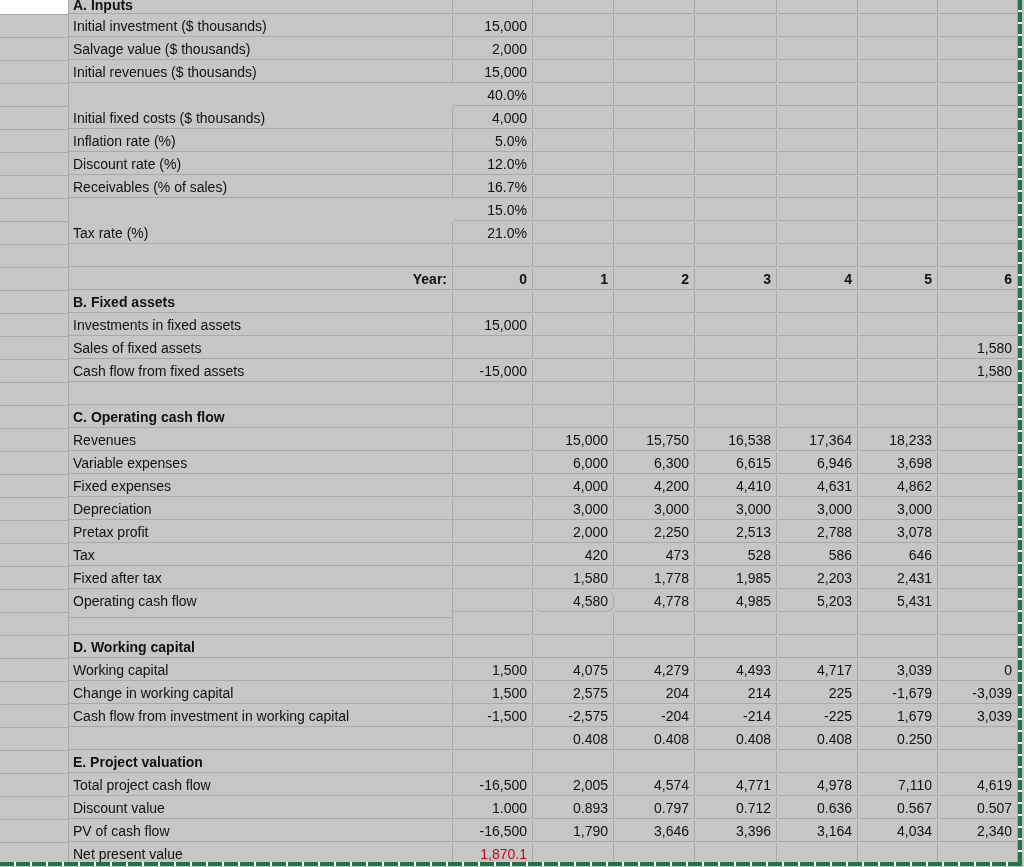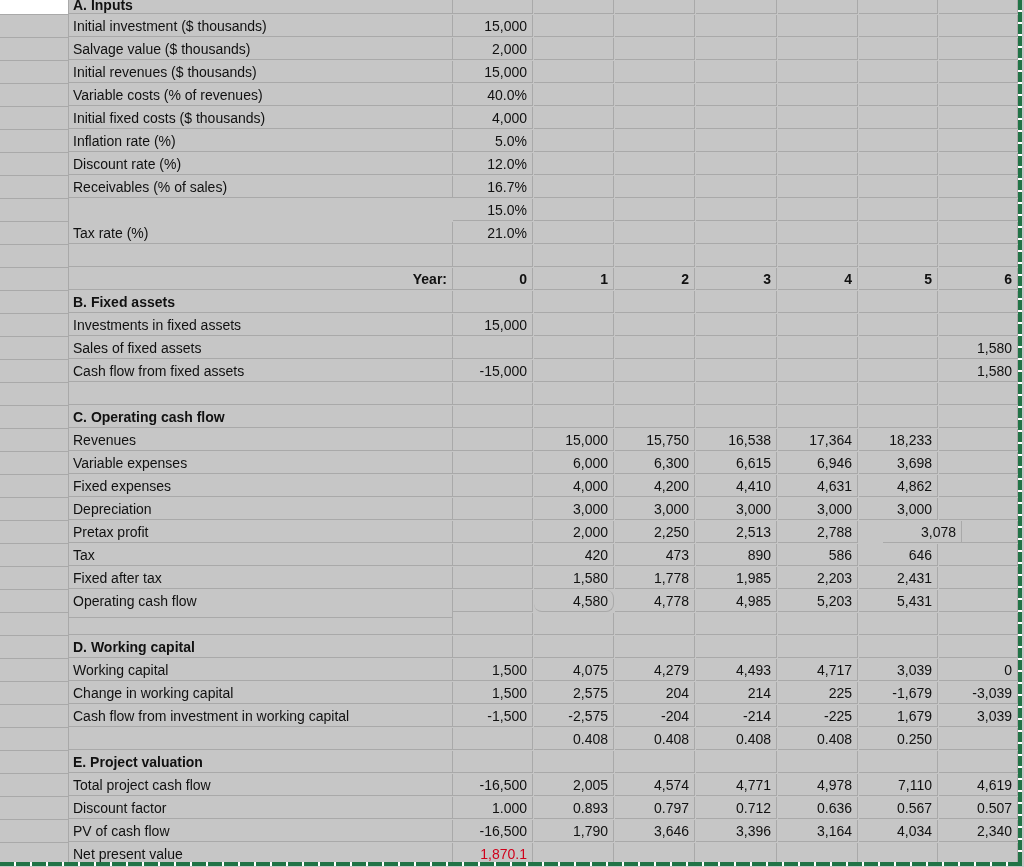--- a/index.html
+++ b/index.html
@@ -64,21 +64,20 @@
       <div class="cell num" style="left: 453px; width: 80px; height: 22px; line-height: 22px;">15,000</div>
       <div class="cell num" style="left: 534px; width: 80px; height: 22px; line-height: 22px;"></div>
       <div class="cell num" style="left: 615px; width: 80px; height: 22px; line-height: 22px;"></div>
       <div class="cell num" style="left: 696px; width: 81px; height: 22px; line-height: 22px;"></div>
       <div class="cell num" style="left: 778px; width: 80px; height: 22px; line-height: 22px;"></div>
       <div class="cell num" style="left: 859px; width: 79px; height: 22px; line-height: 22px;"></div>
       <div class="cell num" style="left: 939px; width: 79px; height: 22px; line-height: 22px;"></div>
     </div>
     <div class="row" style="top: 84px; height: 23px;">
       <div class="cell c-left" style="height: 22px; line-height: 22px;"></div>
-      <div class="cell c-label" style="height: 22px; line-height: 22px;">Variable costs (% of revenues)</div>
       <div class="cell num" style="left: 453px; width: 80px; height: 22px; line-height: 22px;">40.0%</div>
       <div class="cell num" style="left: 534px; width: 80px; height: 22px; line-height: 22px;"></div>
       <div class="cell num" style="left: 615px; width: 80px; height: 22px; line-height: 22px;"></div>
       <div class="cell num" style="left: 696px; width: 81px; height: 22px; line-height: 22px;"></div>
       <div class="cell num" style="left: 778px; width: 80px; height: 22px; line-height: 22px;"></div>
       <div class="cell num" style="left: 859px; width: 79px; height: 22px; line-height: 22px;"></div>
       <div class="cell num" style="left: 939px; width: 79px; height: 22px; line-height: 22px;"></div>
     </div>
     <div class="row" style="top: 107px; height: 23px;">
       <div class="cell c-left" style="height: 22px; line-height: 22px;"></div>
@@ -278,30 +277,30 @@
       <div class="cell num" style="left: 939px; width: 79px; height: 22px; line-height: 22px;"></div>
     </div>
     <div class="row" style="top: 521px; height: 23px;">
       <div class="cell c-left" style="height: 22px; line-height: 22px;"></div>
       <div class="cell c-label" style="height: 22px; line-height: 22px;">Pretax profit</div>
       <div class="cell num" style="left: 453px; width: 80px; height: 22px; line-height: 22px;"></div>
       <div class="cell num" style="left: 534px; width: 80px; height: 22px; line-height: 22px;">2,000</div>
       <div class="cell num" style="left: 615px; width: 80px; height: 22px; line-height: 22px;">2,250</div>
       <div class="cell num" style="left: 696px; width: 81px; height: 22px; line-height: 22px;">2,513</div>
       <div class="cell num" style="left: 778px; width: 80px; height: 22px; line-height: 22px;">2,788</div>
-      <div class="cell num" style="left: 859px; width: 79px; height: 22px; line-height: 22px; margin-left: 24px;">3,078</div>
+      <div class="cell num" style="left: 859px; width: 79px; height: 22px; line-height: 22px;">3,078</div>
       <div class="cell num" style="left: 939px; width: 79px; height: 22px; line-height: 22px;"></div>
     </div>
     <div class="row" style="top: 544px; height: 23px;">
       <div class="cell c-left" style="height: 22px; line-height: 22px;"></div>
       <div class="cell c-label" style="height: 22px; line-height: 22px;">Tax</div>
       <div class="cell num" style="left: 453px; width: 80px; height: 22px; line-height: 22px;"></div>
       <div class="cell num" style="left: 534px; width: 80px; height: 22px; line-height: 22px;">420</div>
       <div class="cell num" style="left: 615px; width: 80px; height: 22px; line-height: 22px;">473</div>
-      <div class="cell num" style="left: 696px; width: 81px; height: 22px; line-height: 22px;">890</div>
+      <div class="cell num" style="left: 696px; width: 81px; height: 22px; line-height: 22px;">528</div>
       <div class="cell num" style="left: 778px; width: 80px; height: 22px; line-height: 22px;">586</div>
       <div class="cell num" style="left: 859px; width: 79px; height: 22px; line-height: 22px;">646</div>
       <div class="cell num" style="left: 939px; width: 79px; height: 22px; line-height: 22px;"></div>
     </div>
     <div class="row" style="top: 567px; height: 23px;">
       <div class="cell c-left" style="height: 22px; line-height: 22px;"></div>
       <div class="cell c-label" style="height: 22px; line-height: 22px;">Fixed after tax</div>
       <div class="cell num" style="left: 453px; width: 80px; height: 22px; line-height: 22px;"></div>
       <div class="cell num" style="left: 534px; width: 80px; height: 22px; line-height: 22px;">1,580</div>
       <div class="cell num" style="left: 615px; width: 80px; height: 22px; line-height: 22px;">1,778</div>
@@ -404,21 +403,21 @@
       <div class="cell num" style="left: 453px; width: 80px; height: 22px; line-height: 22px;">-16,500</div>
       <div class="cell num" style="left: 534px; width: 80px; height: 22px; line-height: 22px;">2,005</div>
       <div class="cell num" style="left: 615px; width: 80px; height: 22px; line-height: 22px;">4,574</div>
       <div class="cell num" style="left: 696px; width: 81px; height: 22px; line-height: 22px;">4,771</div>
       <div class="cell num" style="left: 778px; width: 80px; height: 22px; line-height: 22px;">4,978</div>
       <div class="cell num" style="left: 859px; width: 79px; height: 22px; line-height: 22px;">7,110</div>
       <div class="cell num" style="left: 939px; width: 79px; height: 22px; line-height: 22px;">4,619</div>
     </div>
     <div class="row" style="top: 797px; height: 23px;">
       <div class="cell c-left" style="height: 22px; line-height: 22px;"></div>
-      <div class="cell c-label" style="height: 22px; line-height: 22px;">Discount factor</div>
+      <div class="cell c-label" style="height: 22px; line-height: 22px;">Discount value</div>
       <div class="cell num" style="left: 453px; width: 80px; height: 22px; line-height: 22px;">1.000</div>
       <div class="cell num" style="left: 534px; width: 80px; height: 22px; line-height: 22px;">0.893</div>
       <div class="cell num" style="left: 615px; width: 80px; height: 22px; line-height: 22px;">0.797</div>
       <div class="cell num" style="left: 696px; width: 81px; height: 22px; line-height: 22px;">0.712</div>
       <div class="cell num" style="left: 778px; width: 80px; height: 22px; line-height: 22px;">0.636</div>
       <div class="cell num" style="left: 859px; width: 79px; height: 22px; line-height: 22px;">0.567</div>
       <div class="cell num" style="left: 939px; width: 79px; height: 22px; line-height: 22px;">0.507</div>
     </div>
     <div class="row" style="top: 820px; height: 23px;">
       <div class="cell c-left" style="height: 22px; line-height: 22px;"></div>

